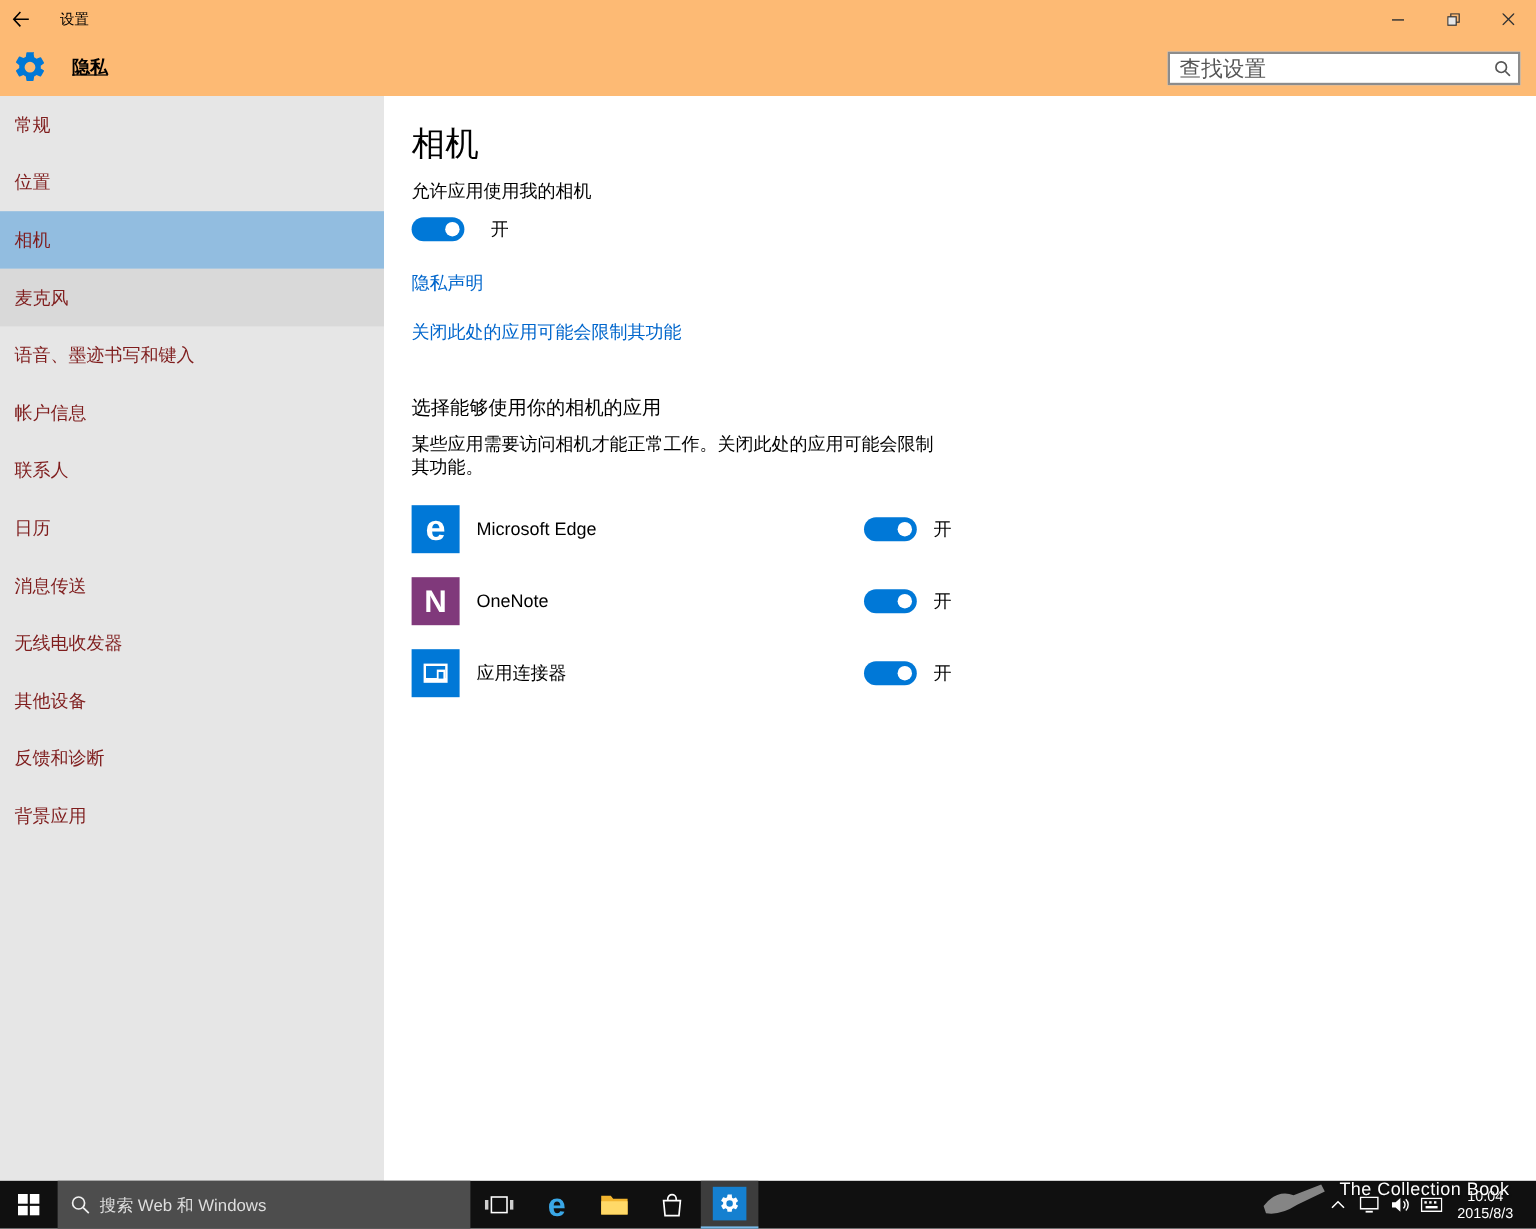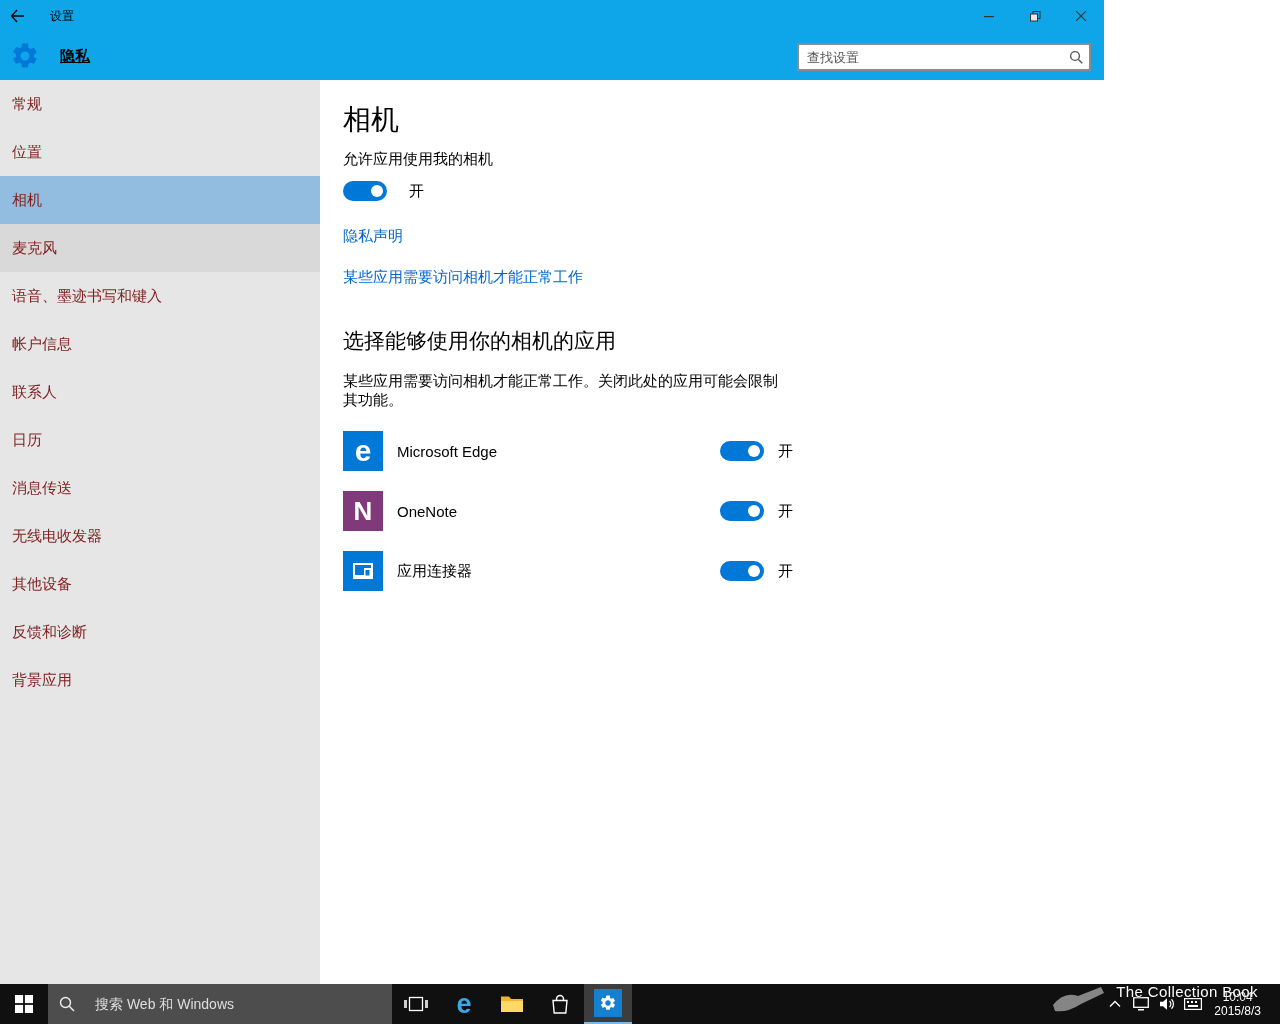--- a/index.html
+++ b/index.html
@@ -3,32 +3,32 @@
 <meta charset="utf-8">
 <style>
   * { margin:0; padding:0; box-sizing:border-box; }
   html,body { width:1280px; height:1024px; overflow:hidden; }
   body {
     font-family:"Liberation Sans","DejaVu Sans",sans-serif;
     background:#ffffff; position:relative; color:#000;
   }
 
   
-  .topstrip { position:absolute; top:0; left:0; width:1104px; height:80px; background:#0ea5e9; }
+  .topstrip { position:absolute; top:0; left:0; width:1280px; height:80px; background:#fdba74; }
   .titlebar { position:absolute; top:0; left:0; right:0; height:32px; display:flex; align-items:center; }
   .back-btn { width:34px; height:32px; display:flex; align-items:center; justify-content:center; cursor:pointer; }
   .apptitle { font-size:12px; color:#000; margin-left:16px; }
   .caption-buttons { position:absolute; right:0; top:0; display:flex; }
   .cap-btn { width:46px; height:32px; display:flex; align-items:center; justify-content:center; cursor:pointer; }
   .header-row { position:absolute; top:32px; left:0; height:48px; display:flex; align-items:center; }
   .header-gear { width:32px; height:32px; margin-left:9px; display:flex; align-items:center; justify-content:center; }
   .page-title { font-size:15px; font-weight:bold; margin-left:19px;text-decoration:underline; }
   .search-box { position:absolute; top:43px; right:13px; width:294px; height:28px; background:#fff;
                 border:2px solid #8c8c8c; display:flex; align-items:center; }
-  .search-box input { flex:1; border:none; outline:none; background:transparent; font-size:13px;
+  .search-box input { flex:1; border:none; outline:none; background:transparent; font-size:18px;
                       padding-left:8px; font-family:inherit; color:#333; }
   .search-box input::placeholder { color:#555; }
   .search-mag { width:26px; display:flex; align-items:center; justify-content:center; cursor:pointer; }
 
   
   .sidebar { position:absolute; top:80px; left:0; width:320px; bottom:40px; background:#e6e6e6; }
   .side-item { height:48px; display:flex; align-items:center; padding-left:12px; font-size:15px;
                color:#7f1d1d; cursor:pointer; }
   .side-item.selected { background:#92bde0; }
   .side-item.hovered  { background:#d9d9d9; }
@@ -38,37 +38,37 @@
              padding:22px 0 0 23px; }
   .content h1 { font-size:28px; font-weight:300; line-height:36px; }
   .allow-label { font-size:15px; margin-top:12px; }
   .toggle-row { display:flex; align-items:center; margin-top:12px; }
   .toggle { width:44px; height:20px; border-radius:10px; background:#0078d7; position:relative; cursor:pointer; flex:none; }
   .toggle .knob { position:absolute; top:4px; right:4px; width:12px; height:12px; border-radius:50%; background:#fff; }
   .toggle-state { font-size:15px; margin-left:22px; }
   a.link { display:block; font-size:15px; color:#0066cc; text-decoration:none; cursor:pointer; width:max-content; }
   a.link.l1 { margin-top:26px; }
   a.link.l2 { margin-top:22px; }
-  .content h2 { font-size:21px; font-weight:300; line-height:32px; margin-top:38px; }
-  .desc { font-size:15px; line-height:19px; margin-top:14px; width:445px; }
+  .content h2 { font-size:16px; font-weight:300; line-height:32px; margin-top:38px; }
+  .desc { font-size:15px; line-height:19px; margin-top:4px; width:445px; }
   .apps { margin-top:22px; }
   .app-row { display:flex; align-items:center; margin-bottom:20px; }
   .app-icon { width:40px; height:40px; display:flex; align-items:center; justify-content:center;
               color:#fff; flex:none; }
   .icon-edge { background:#0078d7; font-size:30px; font-weight:bold; line-height:40px; }
   .icon-onenote { background:#80397b; font-size:26px; font-weight:bold; }
   .icon-connector { background:#0078d7; }
   .app-name { margin-left:14px; font-size:15px; width:323px; }
   .app-state { font-size:15px; margin-left:14px; }
 
   
   .taskbar { position:absolute; left:0; bottom:0; width:1280px; height:40px; background:#101010;
              display:flex; align-items:stretch; z-index:2; }
   .tb-start { width:48px; display:flex; align-items:center; justify-content:center; cursor:pointer; }
-  .tb-search { width:344px; background:#4d4d4d; display:flex; align-items:center; cursor:text;gap:12px; }
+  .tb-search { width:344px; background:#4d4d4d; display:flex; align-items:center; cursor:text; }
   .tb-search .mag { margin:0 8px 0 11px; display:flex; }
   .tb-search input { flex:1; border:none; outline:none; background:transparent; font-size:14px;
                      color:#e8e8e8; font-family:inherit; }
   .tb-search input::placeholder { color:#dedede; }
   .tb-btn { width:48px; display:flex; align-items:center; justify-content:center; cursor:pointer; }
   .tb-btn.active { background:#3d3d3d; border-bottom:2px solid #78b9e8; }
   .settings-tile { width:28px; height:28px; background:#1580d0; display:flex; align-items:center; justify-content:center; }
   .edge-glyph { color:#3aa7e6; font-size:27px; font-weight:bold; line-height:27px; }
   .tb-spacer { flex:1; }
   .tray { display:flex; align-items:center; }
@@ -150,21 +150,21 @@
 <main class="content">
   <h1>相机</h1>
   <div class="allow-label">允许应用使用我的相机</div>
   <div class="toggle-row">
     <div class="toggle">
       <div class="knob"></div>
     </div>
     <span class="toggle-state">开</span>
   </div>
   <a class="link l1">隐私声明</a>
-  <a class="link l2">某些应用需要访问相机才能正常工作</a>
+  <a class="link l2">关闭此处的应用可能会限制其功能</a>
 
   <h2>选择能够使用你的相机的应用</h2>
   <p class="desc">某些应用需要访问相机才能正常工作。关闭此处的应用可能会限制其功能。</p>
 
   <div class="apps">
     <div class="app-row">
       <div class="app-icon icon-edge">
           <span>e</span>
         </div>
       <span class="app-name">Microsoft Edge</span>

